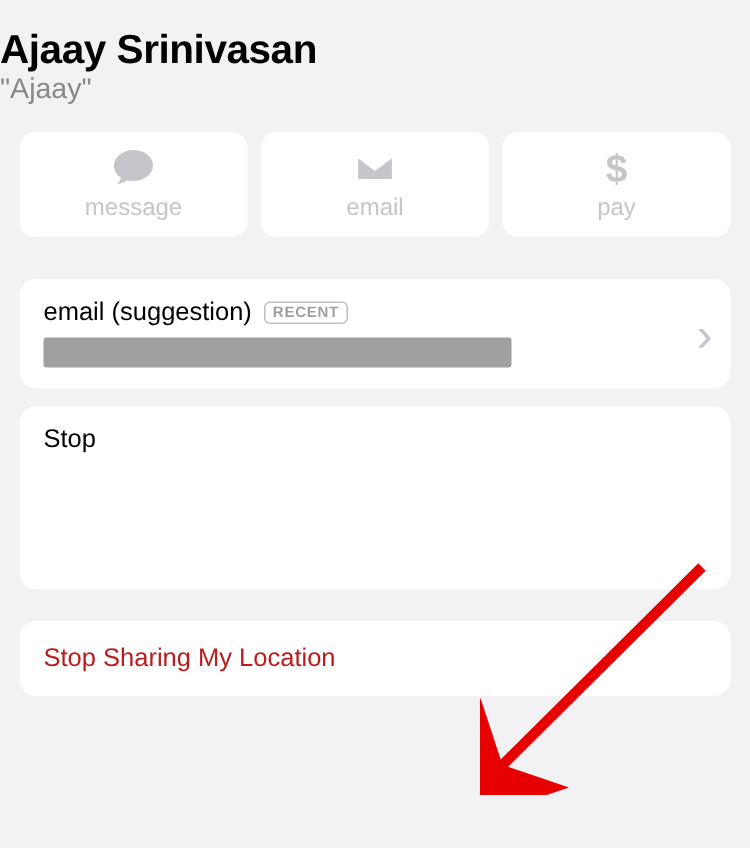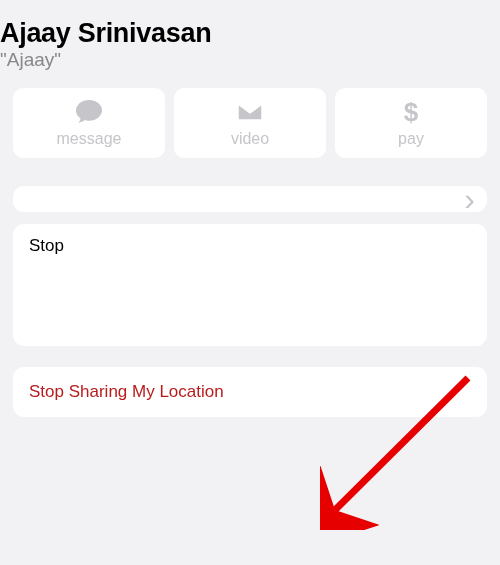--- a/index.html
+++ b/index.html
@@ -157,31 +157,38 @@
         </svg>
     </span>
     <span class="label">message</span>
   </div>
   <div class="action-btn">
     <span class="icon">
       <svg width="26" height="18" viewBox="0 0 26 18">
           <path d="M1 1h24v16H1z M1 1l12 9L25 1" fill="#c5c5ca" stroke="#fff" stroke-width="1.5" stroke-linejoin="round"></path>
         </svg>
     </span>
-    <span class="label">video</span>
+    <span class="label">email</span>
   </div>
   <div class="action-btn">
     <span class="icon">
       <span class="dollar">$</span>
     </span>
     <span class="label">pay</span>
   </div>
 </div>
 
 <div class="card email-card">
+  <div class="email-inner">
+    <div class="email-row">
+      <span class="email-label">email (suggestion)</span>
+      <span class="recent-badge">RECENT</span>
+    </div>
+    <div class="email-placeholder"></div>
+  </div>
   <span class="chevron">›</span>
 </div>
 
 <div class="card notes-card">
   <div class="notes-label">Stop</div>
 </div>
 
 <div class="card stop-card">
   <div class="stop-label">Stop Sharing My Location</div>
 </div>

